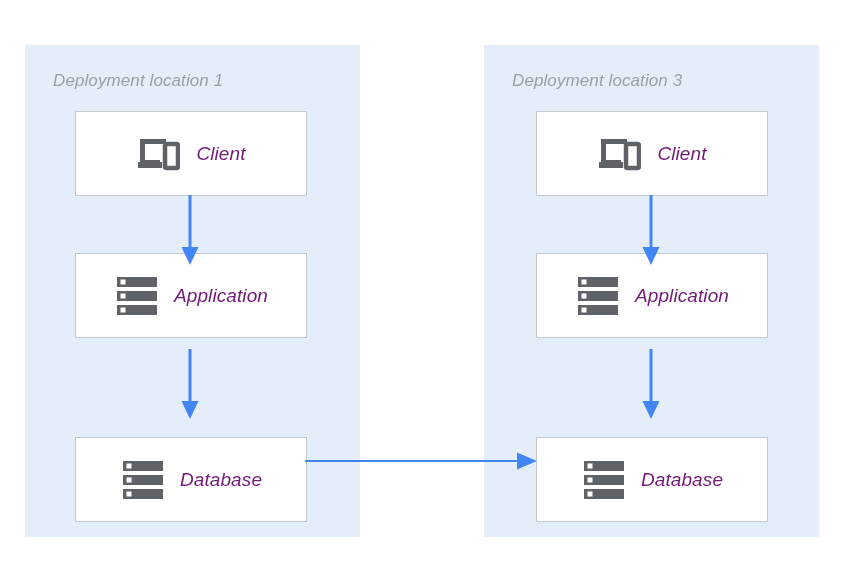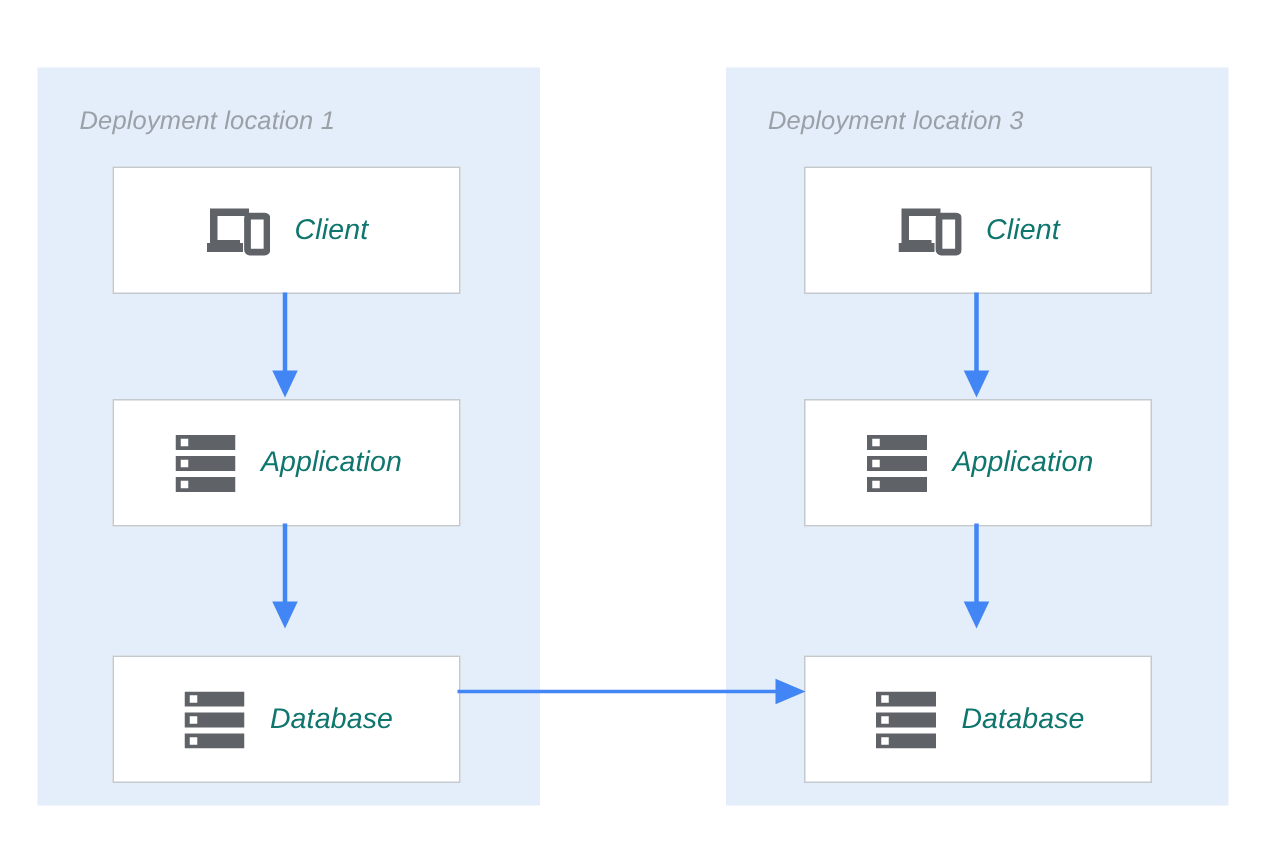--- a/index.html
+++ b/index.html
@@ -52,36 +52,36 @@
     border: 1px solid #c4c9ce;
     box-sizing: border-box;
     display: flex;
     flex-direction: row;
     align-items: center;
     justify-content: center;
   }
   .node.col-left  { left: 75px; }
   .node.col-right { left: 536px; }
   .node.row-client   { top: 111px; }
-  .node.row-app      { top: 266px; }
+  .node.row-app      { top: 253px; }
   .node.row-db       { top: 417px; margin-top: 20px; }
 
   .node-icon {
     width: 46px;
     height: 42px;
     flex: 0 0 auto;
     display: flex;
     align-items: center;
     justify-content: center;
     margin-right: 14px;
   }
   .node-label {
     font-size: 19px;
     line-height: 24px;
-    color: #0f766e;
+    color: #701a75;
     white-space: nowrap;
     letter-spacing: 0.1px;
   }
 
   
   .connector {
     position: absolute;
     overflow: visible;
   }
   .connector svg { display: block; overflow: visible; }

